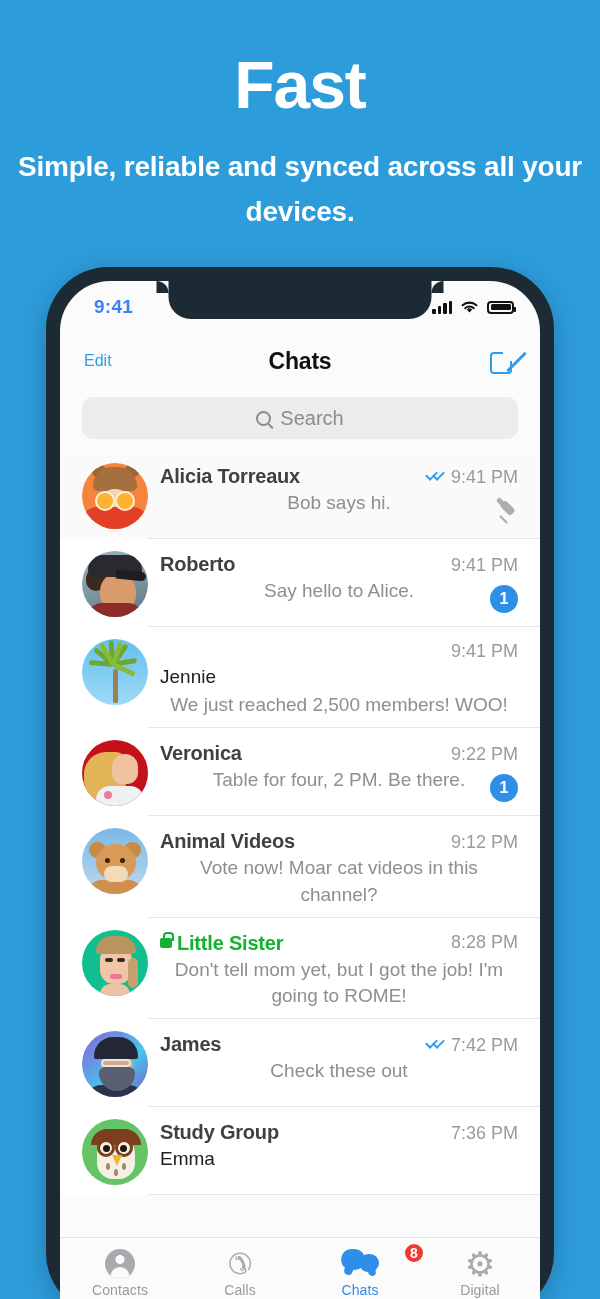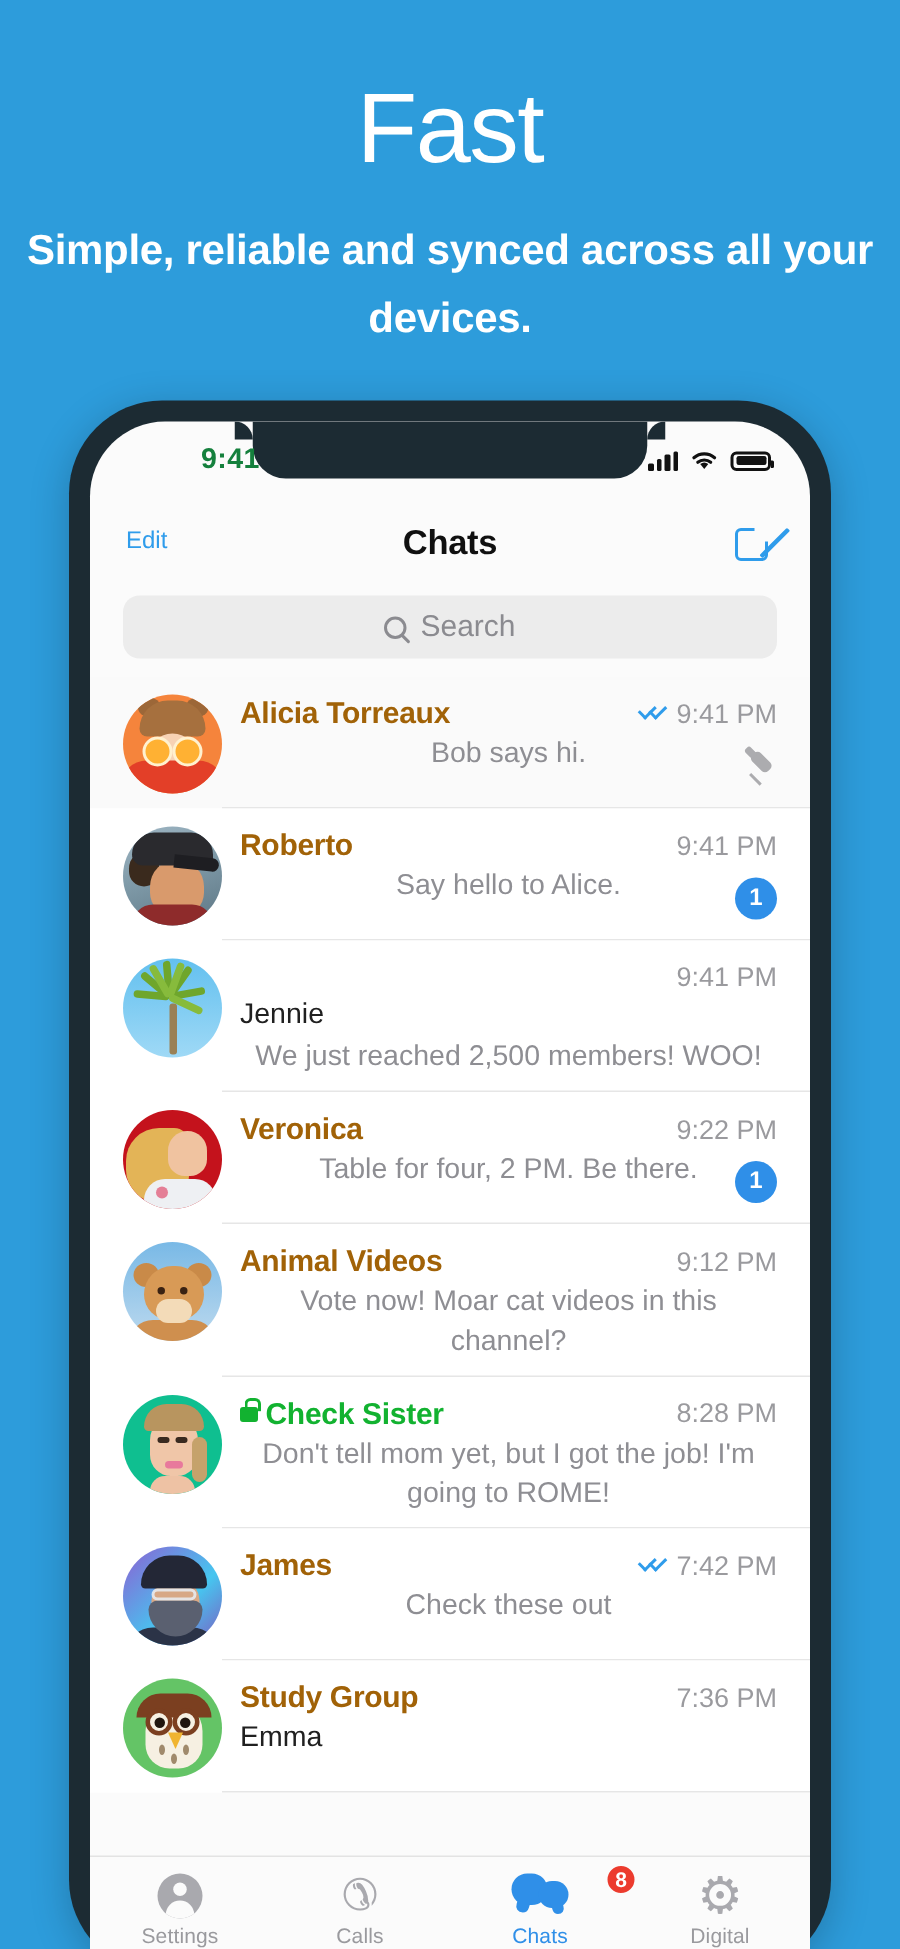--- a/index.html
+++ b/index.html
@@ -6,21 +6,21 @@
   html,body { width:600px; height:1299px; overflow:hidden; }
   body {
     background:#2d9cdb;
     font-family:"Liberation Sans", sans-serif;
     -webkit-font-smoothing:antialiased;
   }
 
   
   .hero { width:600px; padding-top:52px; text-align:center; color:#ffffff; }
   .hero-title {
-    font-size:66px; font-weight:normal; line-height:1.0;
+    font-size:66px; font-weight:bold; line-height:1.0;
     letter-spacing:-1px;
   }
   .hero-sub {
     margin-top:26px; font-size:28px; font-weight:bold; line-height:1.62;
     letter-spacing:-0.2px;
   }
 
   
   .phone-wrap { position:absolute; left:46px; top:267px; width:508px; height:1048px; }
   .phone-frame {
@@ -50,21 +50,21 @@
   }
   .notch::before { left:-12px; border-top-right-radius:12px; }
   .notch::after  { right:-12px; border-top-left-radius:12px; }
 
   
   .statusbar {
     position:relative; height:52px; z-index:31;
     display:flex; align-items:center; justify-content:space-between;
     padding:0 26px 0 34px;
   }
-  .status-time { font-size:19px; font-weight:bold; color:#15803d; letter-spacing:.3px;margin-left:40px; }
+  .status-time { font-size:19px; font-weight:bold; color:#3b82f6; letter-spacing:.3px; }
   .status-icons { display:flex; align-items:center; gap:8px; }
   .bars { display:flex; align-items:flex-end; gap:2px; height:13px; }
   .bars i { display:block; width:3.5px; background:#111; border-radius:1px; }
   .bars i:nth-child(1){height:5px;} .bars i:nth-child(2){height:8px;}
   .bars i:nth-child(3){height:11px;} .bars i:nth-child(4){height:13px;}
   .battery {
     width:27px; height:13px; border:2px solid #111; border-radius:4px;
     position:relative; display:flex; align-items:center; padding:1.5px;
   }
   .battery::after {
@@ -121,21 +121,21 @@
     content:""; position:absolute; left:88px; right:0; bottom:0;
     height:1px; background:#e6e6e6;
   }
   .avatar {
     width:66px; height:66px; border-radius:50%; flex:0 0 66px;
     margin-right:12px; overflow:hidden; position:relative;
   }
   .chat-body { flex:1; min-width:0; padding-top:2px; }
   .chat-top { display:flex; align-items:baseline; }
   .chat-name {
-    font-size:20px; font-weight:bold; color:#a16207; letter-spacing:-.2px;
+    font-size:20px; font-weight:bold; color:#404040; letter-spacing:-.2px;
     display:flex; align-items:center; gap:4px;
   }
   .chat-name.secret { color:#12b230; }
   .lock {
     display:inline-block; width:12px; height:10px; background:#12b230;
     border-radius:2px; position:relative; margin-right:1px;
   }
   .lock::before {
     content:""; position:absolute; left:2.5px; top:-6px; width:7px; height:7px;
     border:2px solid #12b230; border-bottom:none; border-radius:4px 4px 0 0;
@@ -536,21 +536,21 @@
             <span class="hair"></span>
             <span class="braid"></span>
             <span class="eye1"></span>
             <span class="eye2"></span>
             <span class="lips"></span>
           </div>
     <div class="chat-body">
       <div class="chat-top">
         <div class="chat-name secret">
           <span class="lock"></span>
-                <span>Check Sister</span>
+                <span>Little Sister</span>
         </div>
         <div class="chat-meta">
           <span>8:28 PM</span>
         </div>
       </div>
 
       <div class="chat-msg">Don't tell mom yet, but I got the job! I'm going to ROME!</div>
     </div>
     </div>
         <div class="chat-row">
@@ -604,21 +604,21 @@
 
     </div>
     </div>
       </div>
 
     <div class="tabbar" id="tabbar">
         <div class="tab">
     <div class="tab-ico">
             <span class="ico-contact"></span>
           </div>
-    <div class="tab-label">Settings</div>
+    <div class="tab-label">Contacts</div>
         </div>
         <div class="tab">
     <div class="tab-ico">
             <span class="ico-phone"></span>
           </div>
     <div class="tab-label">Calls</div>
         </div>
         <div class="tab active">
     <div class="tab-ico">
             <span class="ico-chats">

